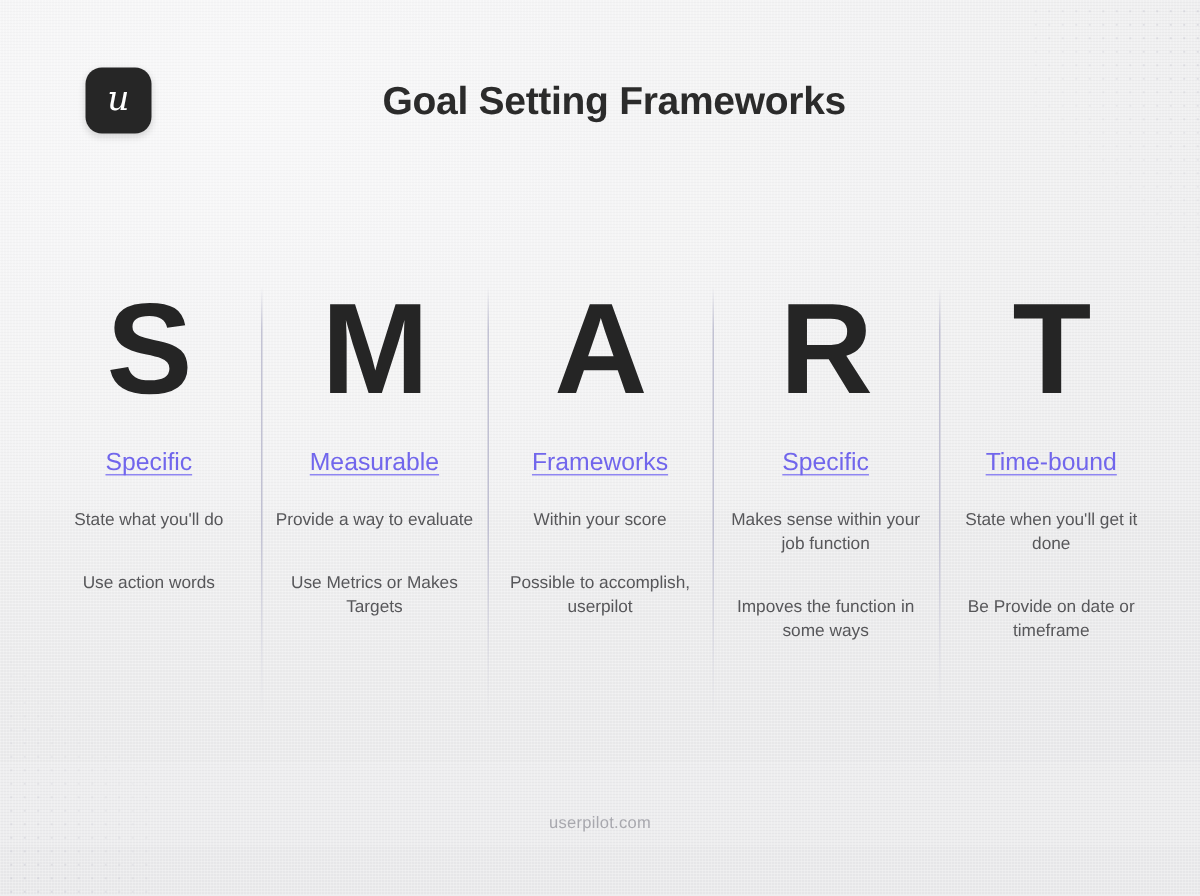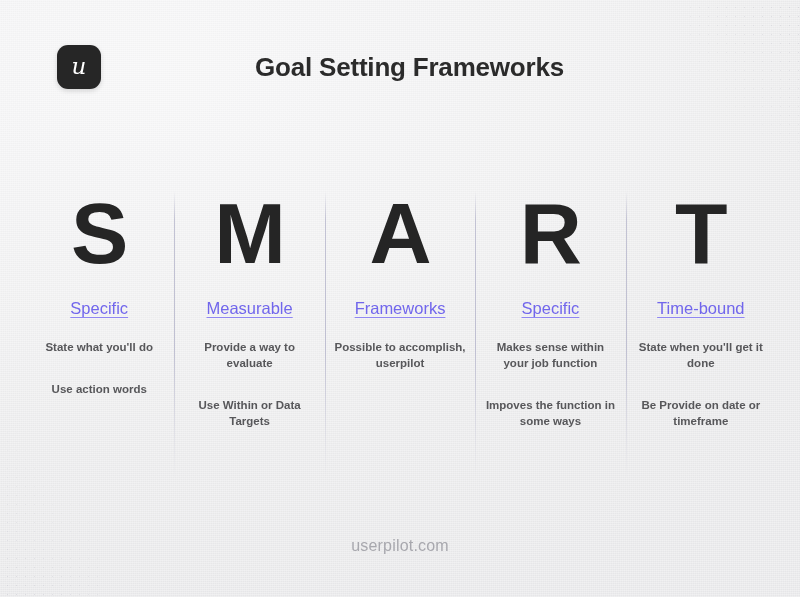--- a/index.html
+++ b/index.html
@@ -152,33 +152,32 @@
     text-underline-offset: 3px;
     text-decoration-thickness: 1px;
     line-height: 22px;
     text-align: center;
   }
   .desc {
     margin-top: 20px;
     font-size: 11.5px;
     line-height: 16px;
     color: #57575a;
-    font-weight: bold;
   }
   .desc + .desc {
     margin-top: 26px;
   }
 
   
   .footer {
     position: absolute;
     left: 0; right: 0;
     bottom: 42px;
     text-align: center;
-    font-size: 16px;
+    font-size: 11px;
     color: #a8a8ae;
     letter-spacing: .2px;
   }
 </style>
 </head>
 <body>
 
 <div id="poster">
 
   <div class="grain"></div>
@@ -198,26 +197,27 @@
       <div class="letter">S</div>
       <div class="word">Specific</div>
       <div class="desc">State what you'll do</div>
       <div class="desc">Use action words</div>
     </div>
 
     <div class="col">
       <div class="letter">M</div>
       <div class="word">Measurable</div>
       <div class="desc">Provide a way to evaluate</div>
-      <div class="desc">Use Within or Data Targets</div>
+      <div class="desc">Use Metrics or Makes Targets</div>
     </div>
 
     <div class="col">
       <div class="letter">A</div>
       <div class="word">Frameworks</div>
+      <div class="desc">Within your score</div>
       <div class="desc">Possible to accomplish, userpilot</div>
     </div>
 
     <div class="col">
       <div class="letter">R</div>
       <div class="word">Specific</div>
       <div class="desc">Makes sense within your job function</div>
       <div class="desc">Impoves the function in some ways</div>
     </div>
 

